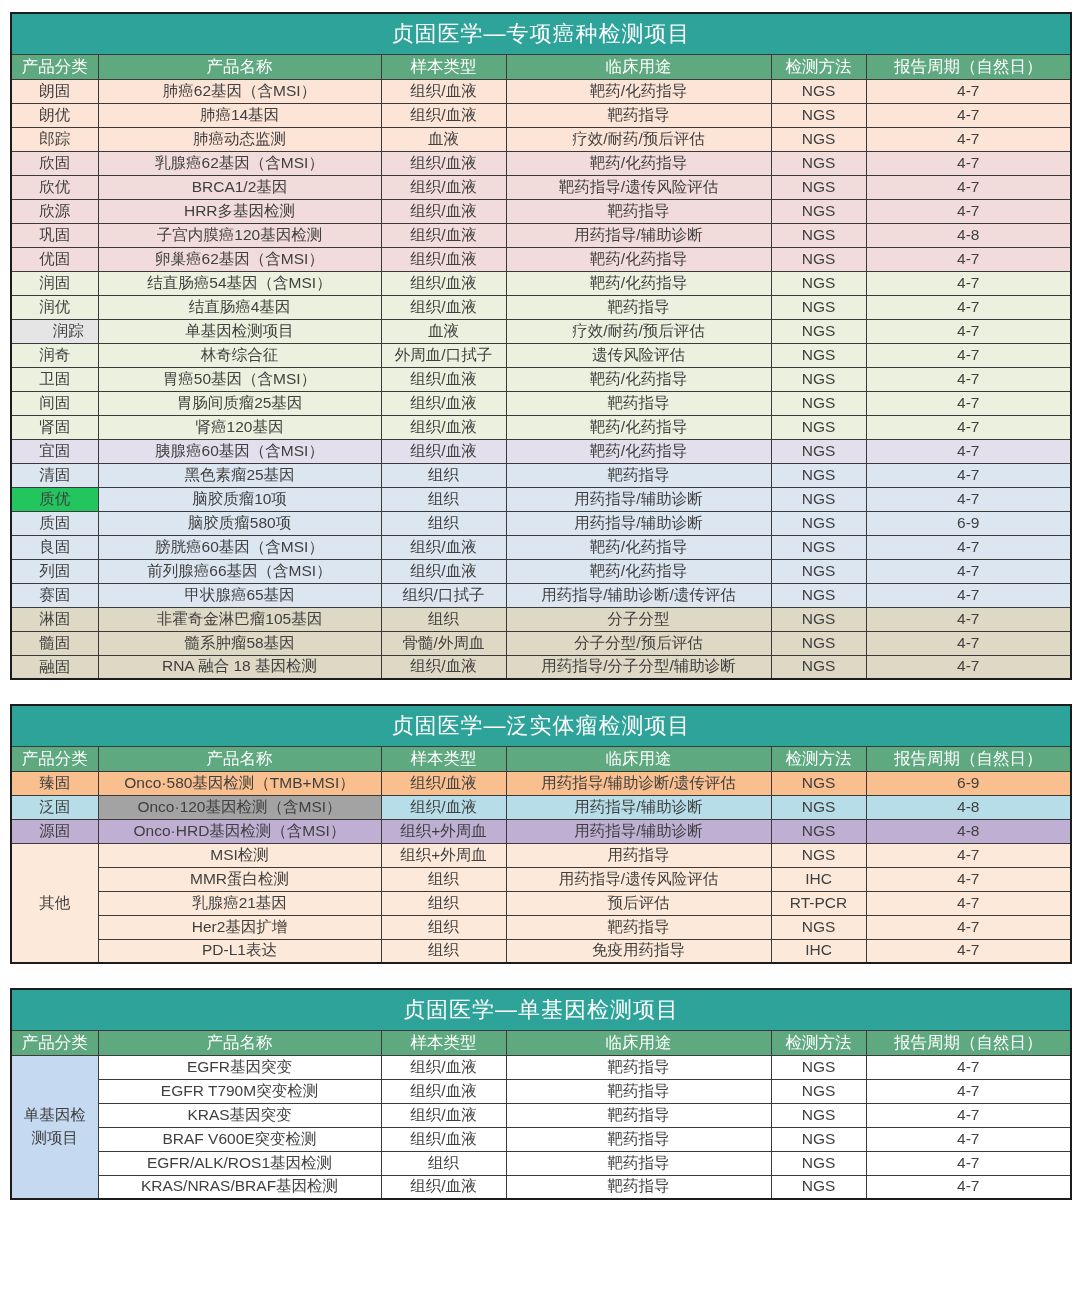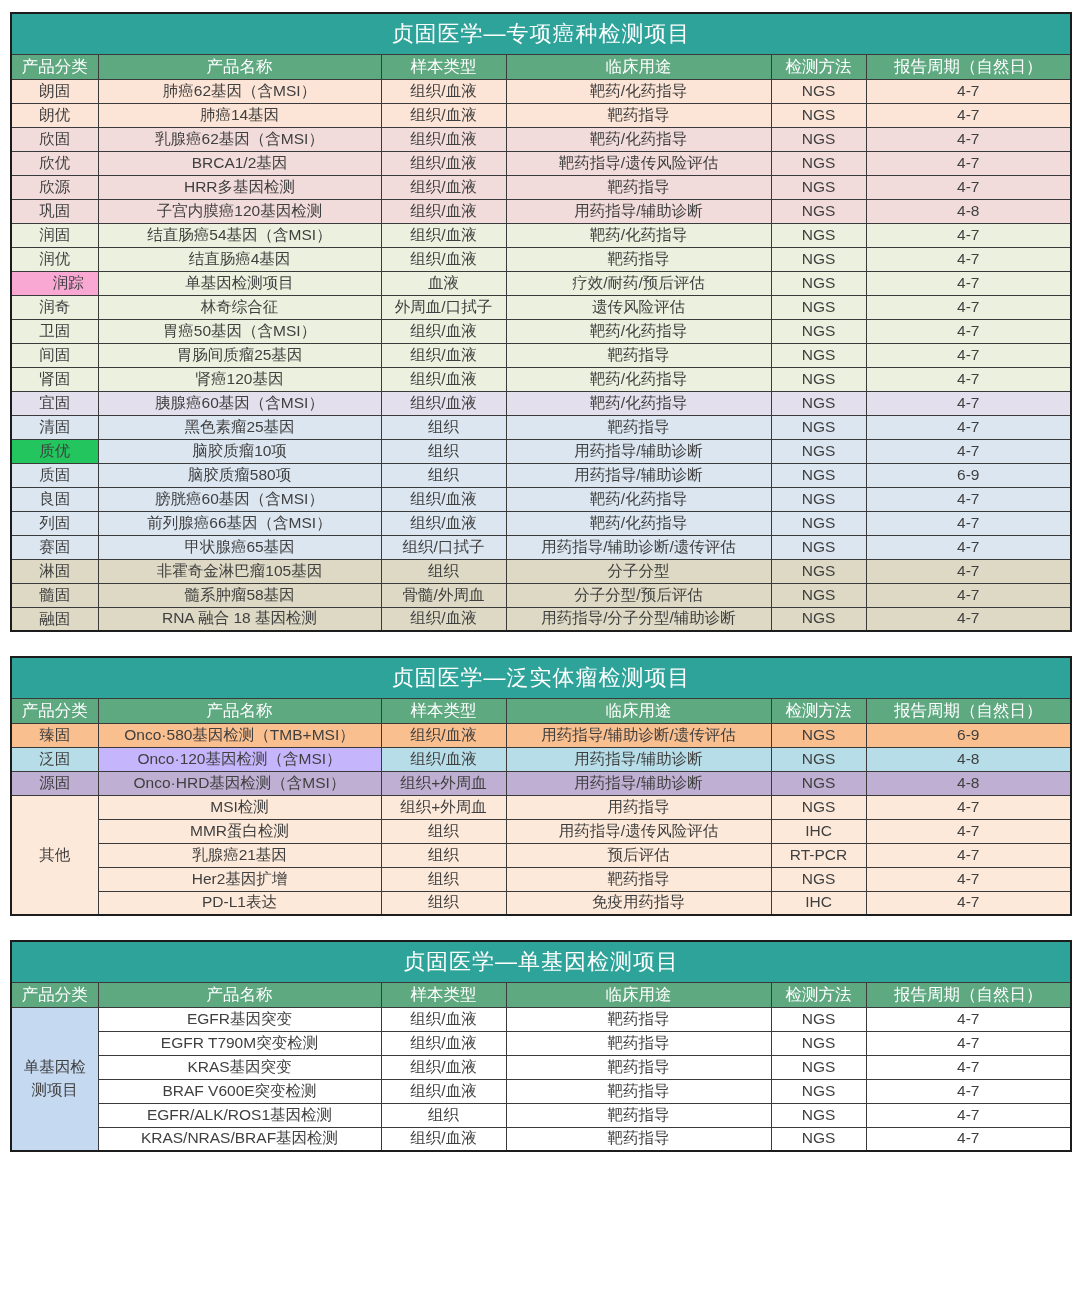--- a/index.html
+++ b/index.html
@@ -106,20 +106,28 @@
           </tr>
           <tr>
             <td class="cat" rowspan="1" style="background: rgb(252, 228, 214);">朗优</td>
             <td style="background: rgb(252, 228, 214);">肺癌14基因</td>
             <td style="background: rgb(252, 228, 214);">组织/血液</td>
             <td style="background: rgb(252, 228, 214);">靶药指导</td>
             <td style="background: rgb(252, 228, 214);">NGS</td>
             <td style="background: rgb(252, 228, 214);">4-7</td>
           </tr>
           <tr>
+            <td class="cat" rowspan="1" style="background: rgb(252, 228, 214);">郎踪</td>
+            <td style="background: rgb(252, 228, 214);">肺癌动态监测</td>
+            <td style="background: rgb(252, 228, 214);">血液</td>
+            <td style="background: rgb(252, 228, 214);">疗效/耐药/预后评估</td>
+            <td style="background: rgb(252, 228, 214);">NGS</td>
+            <td style="background: rgb(252, 228, 214);">4-7</td>
+          </tr>
+          <tr>
             <td class="cat" rowspan="1" style="background: rgb(242, 220, 219);">欣固</td>
             <td style="background: rgb(242, 220, 219);">乳腺癌62基因（含MSI）</td>
             <td style="background: rgb(242, 220, 219);">组织/血液</td>
             <td style="background: rgb(242, 220, 219);">靶药/化药指导</td>
             <td style="background: rgb(242, 220, 219);">NGS</td>
             <td style="background: rgb(242, 220, 219);">4-7</td>
           </tr>
           <tr>
             <td class="cat" rowspan="1" style="background: rgb(242, 220, 219);">欣优</td>
             <td style="background: rgb(242, 220, 219);">BRCA1/2基因</td>
@@ -138,37 +146,45 @@
           </tr>
           <tr>
             <td class="cat" rowspan="1" style="background: rgb(242, 220, 219);">巩固</td>
             <td style="background: rgb(242, 220, 219);">子宫内膜癌120基因检测</td>
             <td style="background: rgb(242, 220, 219);">组织/血液</td>
             <td style="background: rgb(242, 220, 219);">用药指导/辅助诊断</td>
             <td style="background: rgb(242, 220, 219);">NGS</td>
             <td style="background: rgb(242, 220, 219);">4-8</td>
           </tr>
           <tr>
+            <td class="cat" rowspan="1" style="background: rgb(242, 220, 219);">优固</td>
+            <td style="background: rgb(242, 220, 219);">卵巢癌62基因（含MSI）</td>
+            <td style="background: rgb(242, 220, 219);">组织/血液</td>
+            <td style="background: rgb(242, 220, 219);">靶药/化药指导</td>
+            <td style="background: rgb(242, 220, 219);">NGS</td>
+            <td style="background: rgb(242, 220, 219);">4-7</td>
+          </tr>
+          <tr>
             <td class="cat" rowspan="1" style="background: rgb(235, 241, 222);">润固</td>
             <td style="background: rgb(235, 241, 222);">结直肠癌54基因（含MSI）</td>
             <td style="background: rgb(235, 241, 222);">组织/血液</td>
             <td style="background: rgb(235, 241, 222);">靶药/化药指导</td>
             <td style="background: rgb(235, 241, 222);">NGS</td>
             <td style="background: rgb(235, 241, 222);">4-7</td>
           </tr>
           <tr>
             <td class="cat" rowspan="1" style="background: rgb(235, 241, 222);">润优</td>
             <td style="background: rgb(235, 241, 222);">结直肠癌4基因</td>
             <td style="background: rgb(235, 241, 222);">组织/血液</td>
             <td style="background: rgb(235, 241, 222);">靶药指导</td>
             <td style="background: rgb(235, 241, 222);">NGS</td>
             <td style="background: rgb(235, 241, 222);">4-7</td>
           </tr>
           <tr>
-            <td class="cat" rowspan="1" style="background: #f9a8d4; padding-left: 37px;">润踪</td>
+            <td class="cat" rowspan="1" style="background: #e5e5e5; padding-left: 37px;">润踪</td>
             <td style="background: rgb(235, 241, 222);">单基因检测项目</td>
             <td style="background: rgb(235, 241, 222);">血液</td>
             <td style="background: rgb(235, 241, 222);">疗效/耐药/预后评估</td>
             <td style="background: rgb(235, 241, 222);">NGS</td>
             <td style="background: rgb(235, 241, 222);">4-7</td>
           </tr>
           <tr>
             <td class="cat" rowspan="1" style="background: rgb(235, 241, 222);">润奇</td>
             <td style="background: rgb(235, 241, 222);">林奇综合征</td>
             <td style="background: rgb(235, 241, 222);">外周血/口拭子</td>
@@ -310,21 +326,21 @@
           <tr>
             <td class="cat" rowspan="1" style="background: rgb(250, 191, 143); margin-top: 24px;">臻固</td>
             <td style="background: rgb(250, 191, 143);">Onco·580基因检测（TMB+MSI）</td>
             <td style="background: rgb(250, 191, 143);">组织/血液</td>
             <td style="background: rgb(250, 191, 143);">用药指导/辅助诊断/遗传评估</td>
             <td style="background: rgb(250, 191, 143);">NGS</td>
             <td style="background: rgb(250, 191, 143);">6-9</td>
           </tr>
           <tr>
             <td class="cat" rowspan="1" style="background: rgb(183, 222, 232);">泛固</td>
-            <td style="background: #c4b5fd;">Onco·120基因检测（含MSI）</td>
+            <td style="background: #a3a3a3;">Onco·120基因检测（含MSI）</td>
             <td style="background: rgb(183, 222, 232);">组织/血液</td>
             <td style="background: rgb(183, 222, 232);">用药指导/辅助诊断</td>
             <td style="background: rgb(183, 222, 232);">NGS</td>
             <td style="background: rgb(183, 222, 232);">4-8</td>
           </tr>
           <tr>
             <td class="cat" rowspan="1" style="background: rgb(191, 175, 210);">源固</td>
             <td style="background: rgb(191, 175, 210);">Onco·HRD基因检测（含MSI）</td>
             <td style="background: rgb(191, 175, 210);">组织+外周血</td>
             <td style="background: rgb(191, 175, 210);">用药指导/辅助诊断</td>

